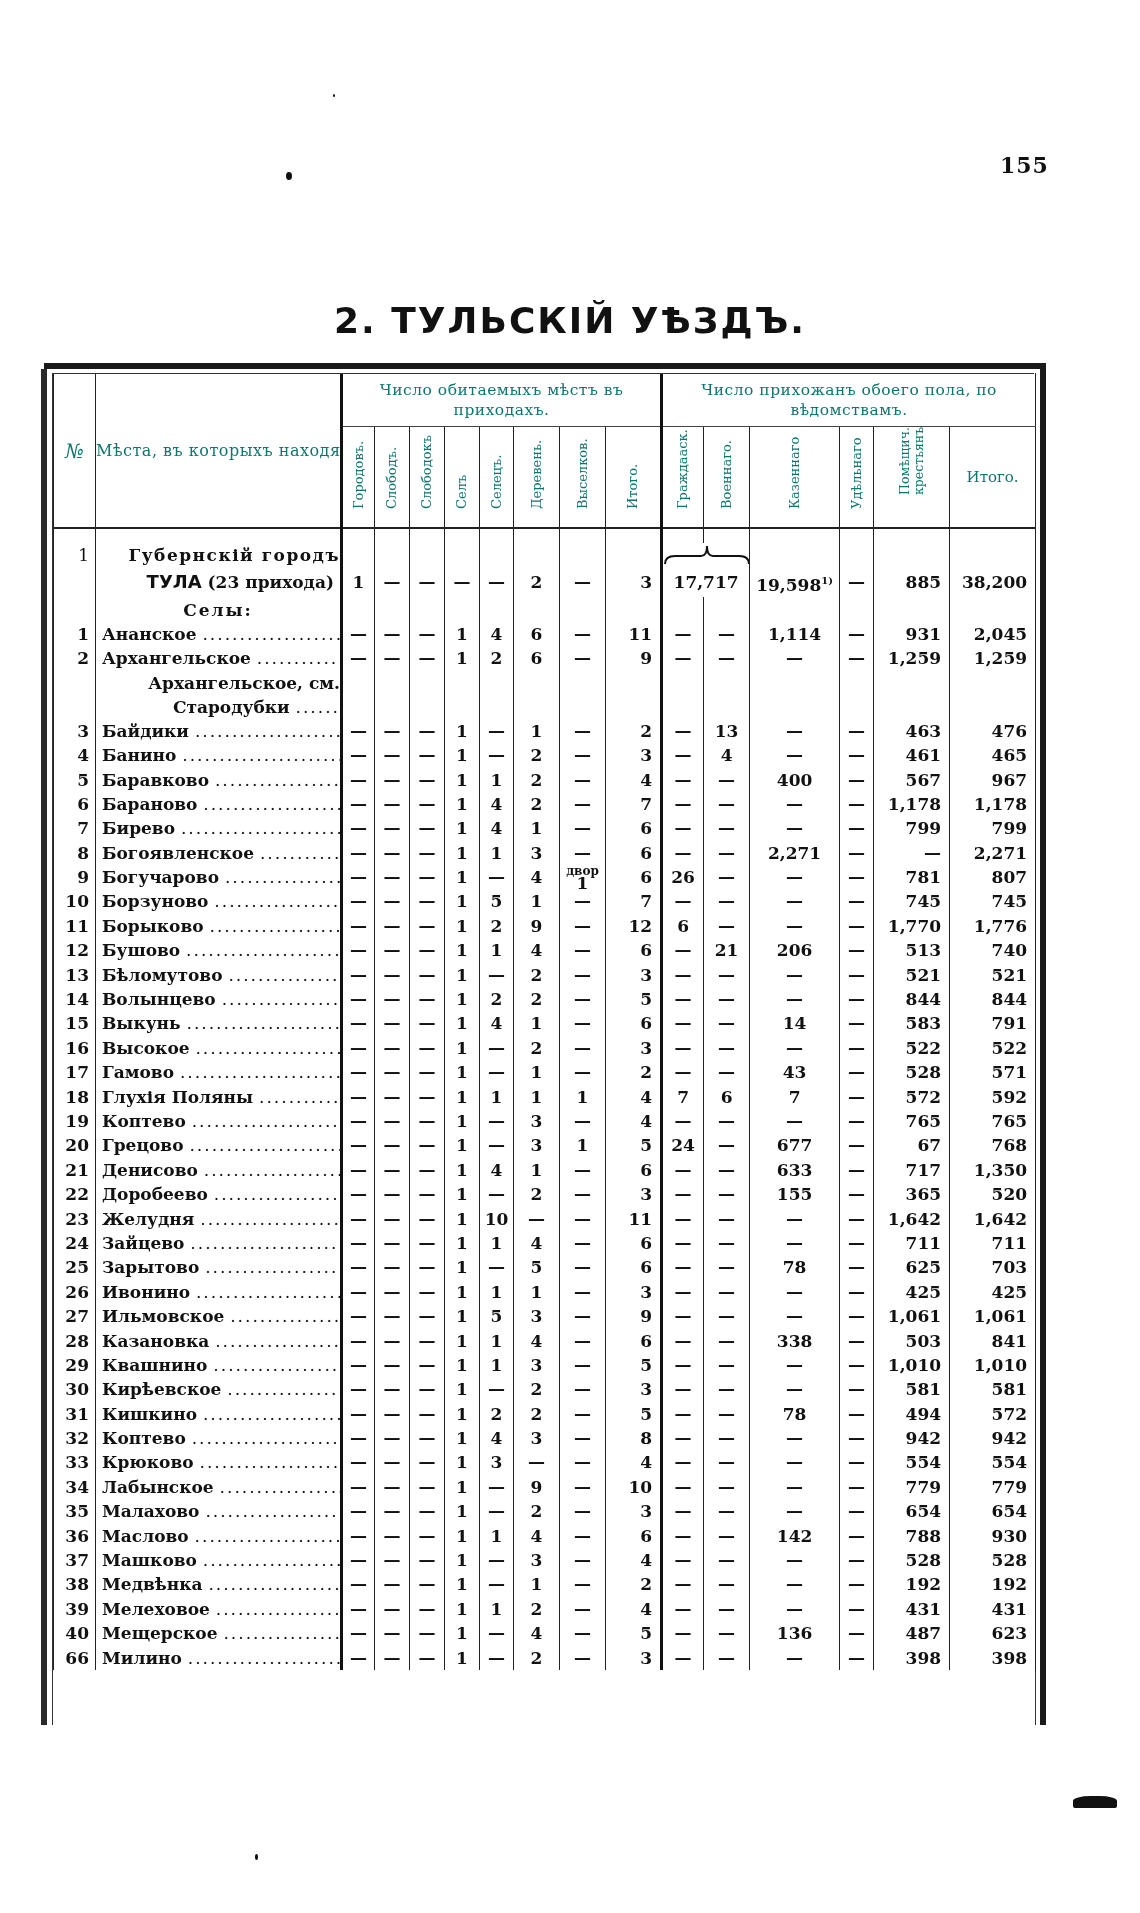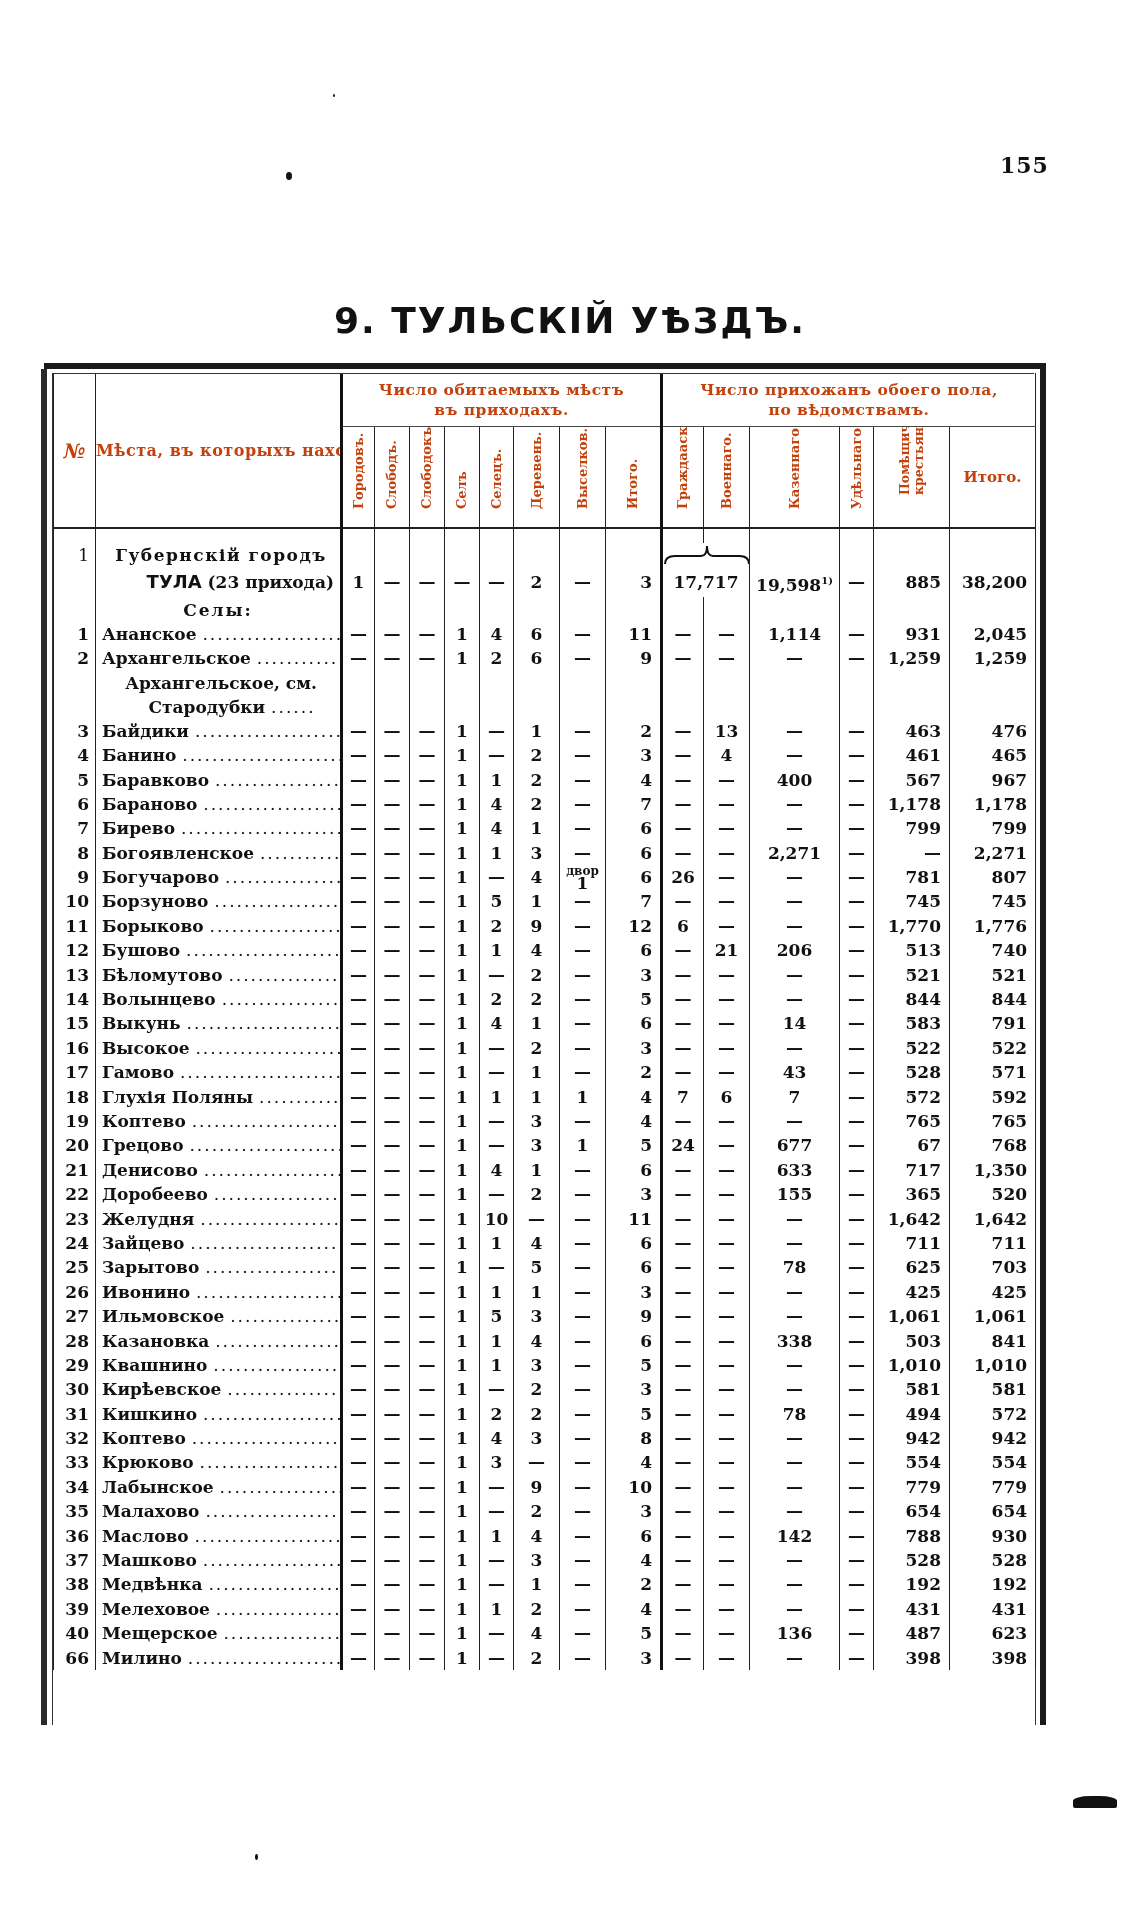--- a/index.html
+++ b/index.html
@@ -17,47 +17,47 @@
   .outer-right { position: absolute; right: 0; top: 0; width: 6px; height: 1362px; background: #1a1a1a; }
   .outer-left { position: absolute; left: -3px; top: 6px; width: 6px; height: 1356px; background: #2a2a2a; }
   .inner-left { position: absolute; left: 8px; top: 10px; width: 1px; height: 1352px; background: #333; }
   .inner-right { position: absolute; right: 10px; top: 10px; width: 1px; height: 1352px; background: #333; }
   .inner-top { position: absolute; left: 8px; top: 10px; width: 982px; height: 1px; background: #333; }
 
   table.stats { position: absolute; left: 9px; top: 11px; border-collapse: collapse; table-layout: fixed;
                 width: 982px; font-family: "DejaVu Serif", serif; }
   table.stats td, table.stats th { padding: 0; border-left: 1.5px solid #222; border-right: 1.5px solid #222;
                 vertical-align: middle; overflow: hidden; white-space: nowrap; }
-  table.stats th { font-weight: bold; border-bottom: 2px solid #222; color: #c2410c; }
+  table.stats th { font-weight: normal; border-bottom: 2px solid #222; color: #0f766e; }
   th.group { height: 52px; font-size: 15.5px; line-height: 20px; text-align: center; border-bottom: 1px solid #444 !important; letter-spacing: 0.5px; }
   th.num-h { font-size: 20px; font-style: italic; font-weight: bold; }
   th.name-h { font-size: 16px; line-height: 26px; text-align: center; white-space: normal; padding: 0 6px; letter-spacing: 0.5px; }
   th.vert { height: 100px; position: relative; }
   th.vert span { position: absolute; left: 50%; bottom: 4px; transform-origin: 0 0;
                  transform: rotate(-90deg) translateY(-50%); font-size: 13px; white-space: nowrap; line-height: 14px; }
   th.vert.two span { white-space: pre; text-align: left; }
   th.itogo-h { font-size: 15px; text-align: center; }
   th.thick-l, td.thick-l { border-left: 3px solid #111 !important; }
 
   td { font-size: 17px; font-weight: bold; height: 24.4px; line-height: 24px; }
   td.no { text-align: right; padding-right: 6px !important; font-size: 17px; }
-  td.nm { text-align: center; padding-left: 6px !important; }
+  td.nm { text-align: right; padding-left: 6px !important; }
   td.c { text-align: center; }
   td.r { text-align: right; padding-right: 8px !important; }
   .dots { font-weight: normal; letter-spacing: 2px; }
   tr.tula td { height: 30px; }
   tr.spacer td { height: 14px; }
   .tula-bold { font-family: "DejaVu Sans", sans-serif; font-weight: bold; font-size: 18px; }
   sup { font-size: 10px; }
 </style>
 </head>
 <body>
 
 <div class="page-number">155</div>
-<div class="title">9. ТУЛЬСКІЙ УѢЗДЪ.</div>
+<div class="title">2. ТУЛЬСКІЙ УѢЗДЪ.</div>
 
 <div class="speck" style="left:286px;top:172px;width:6px;height:8px;"></div>
 <div class="speck" style="left:333px;top:94px;width:2px;height:3px;"></div>
 <div class="speck" style="left:1073px;top:1796px;width:44px;height:12px;border-radius:40% 40% 2px 2px;"></div>
 <div class="speck" style="left:255px;top:1854px;width:3px;height:6px;"></div>
 
 <div class="table-wrap">
   <div class="outer-top"></div>
   <div class="outer-right"></div>
   <div class="outer-left"></div>

